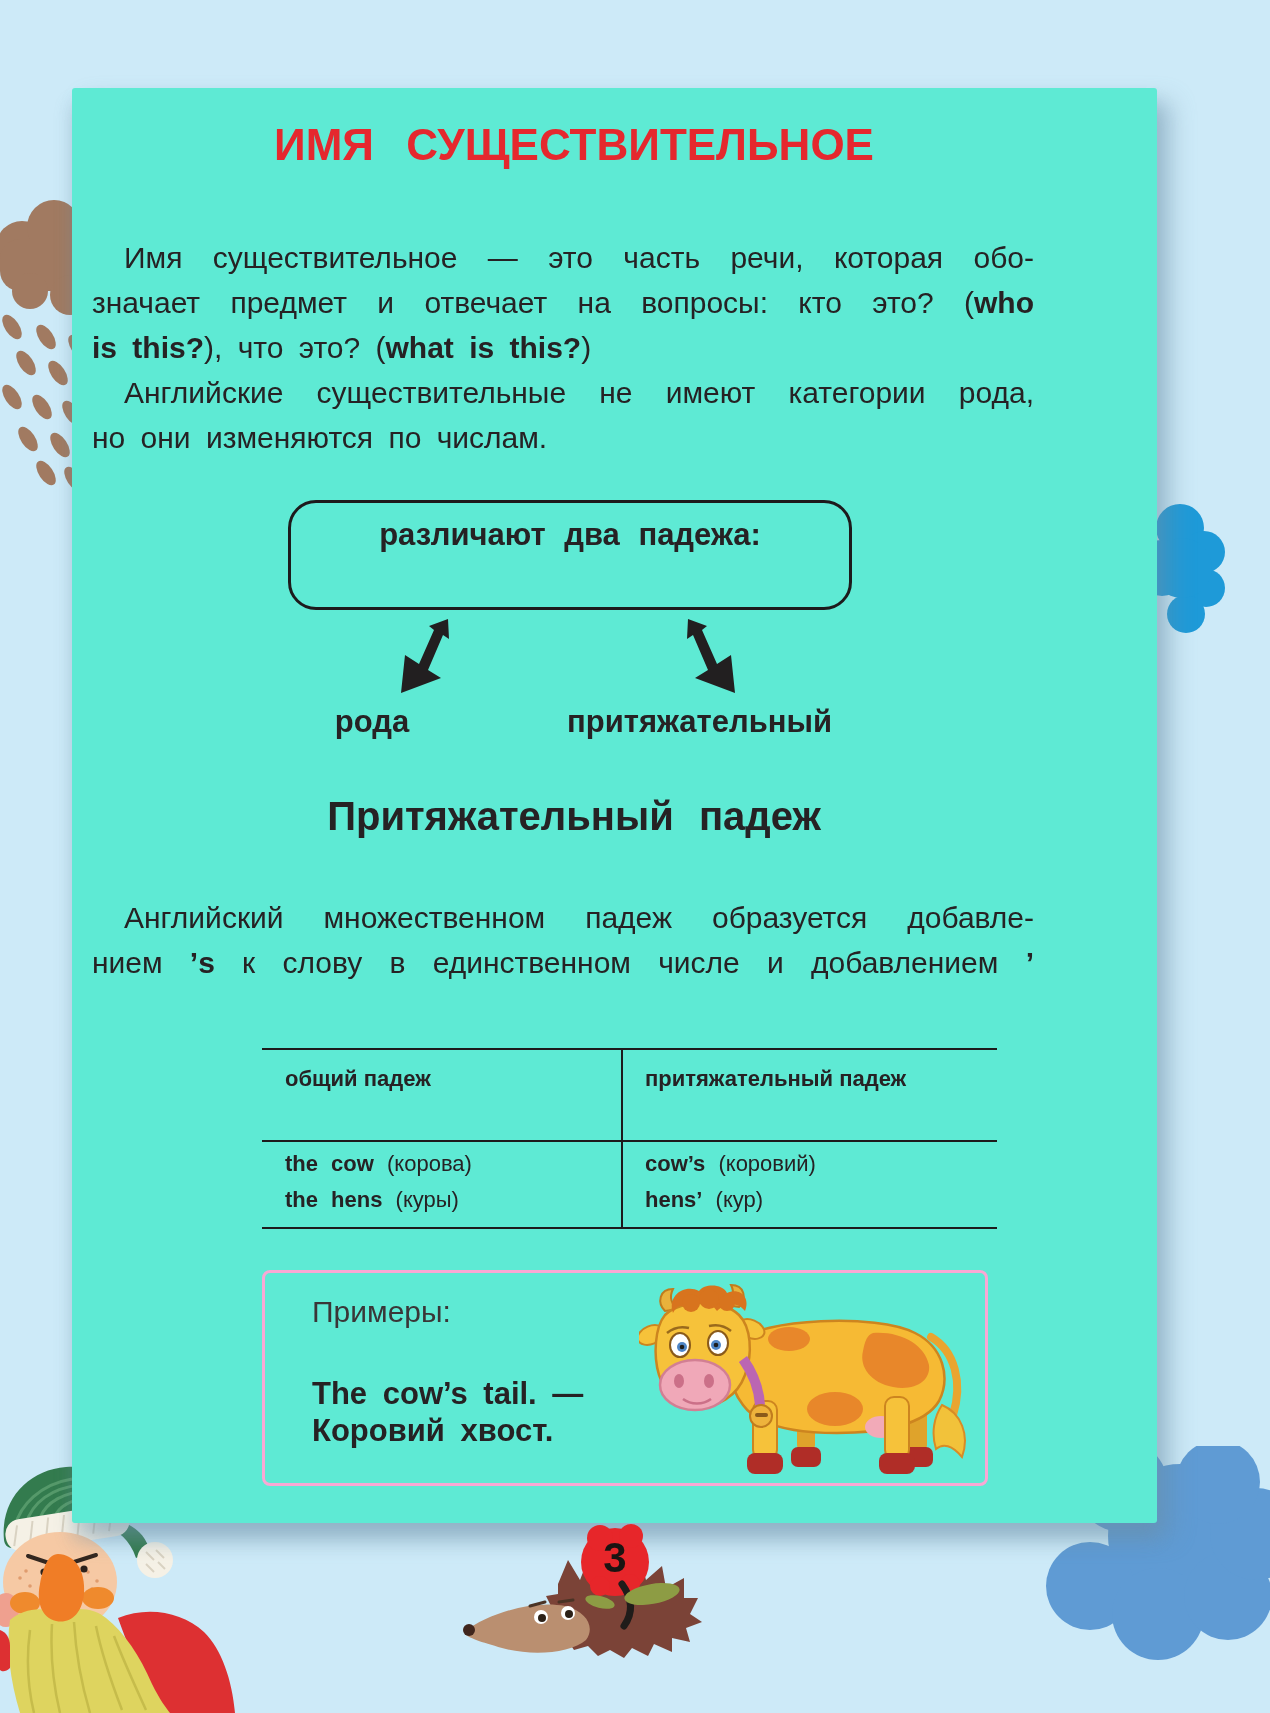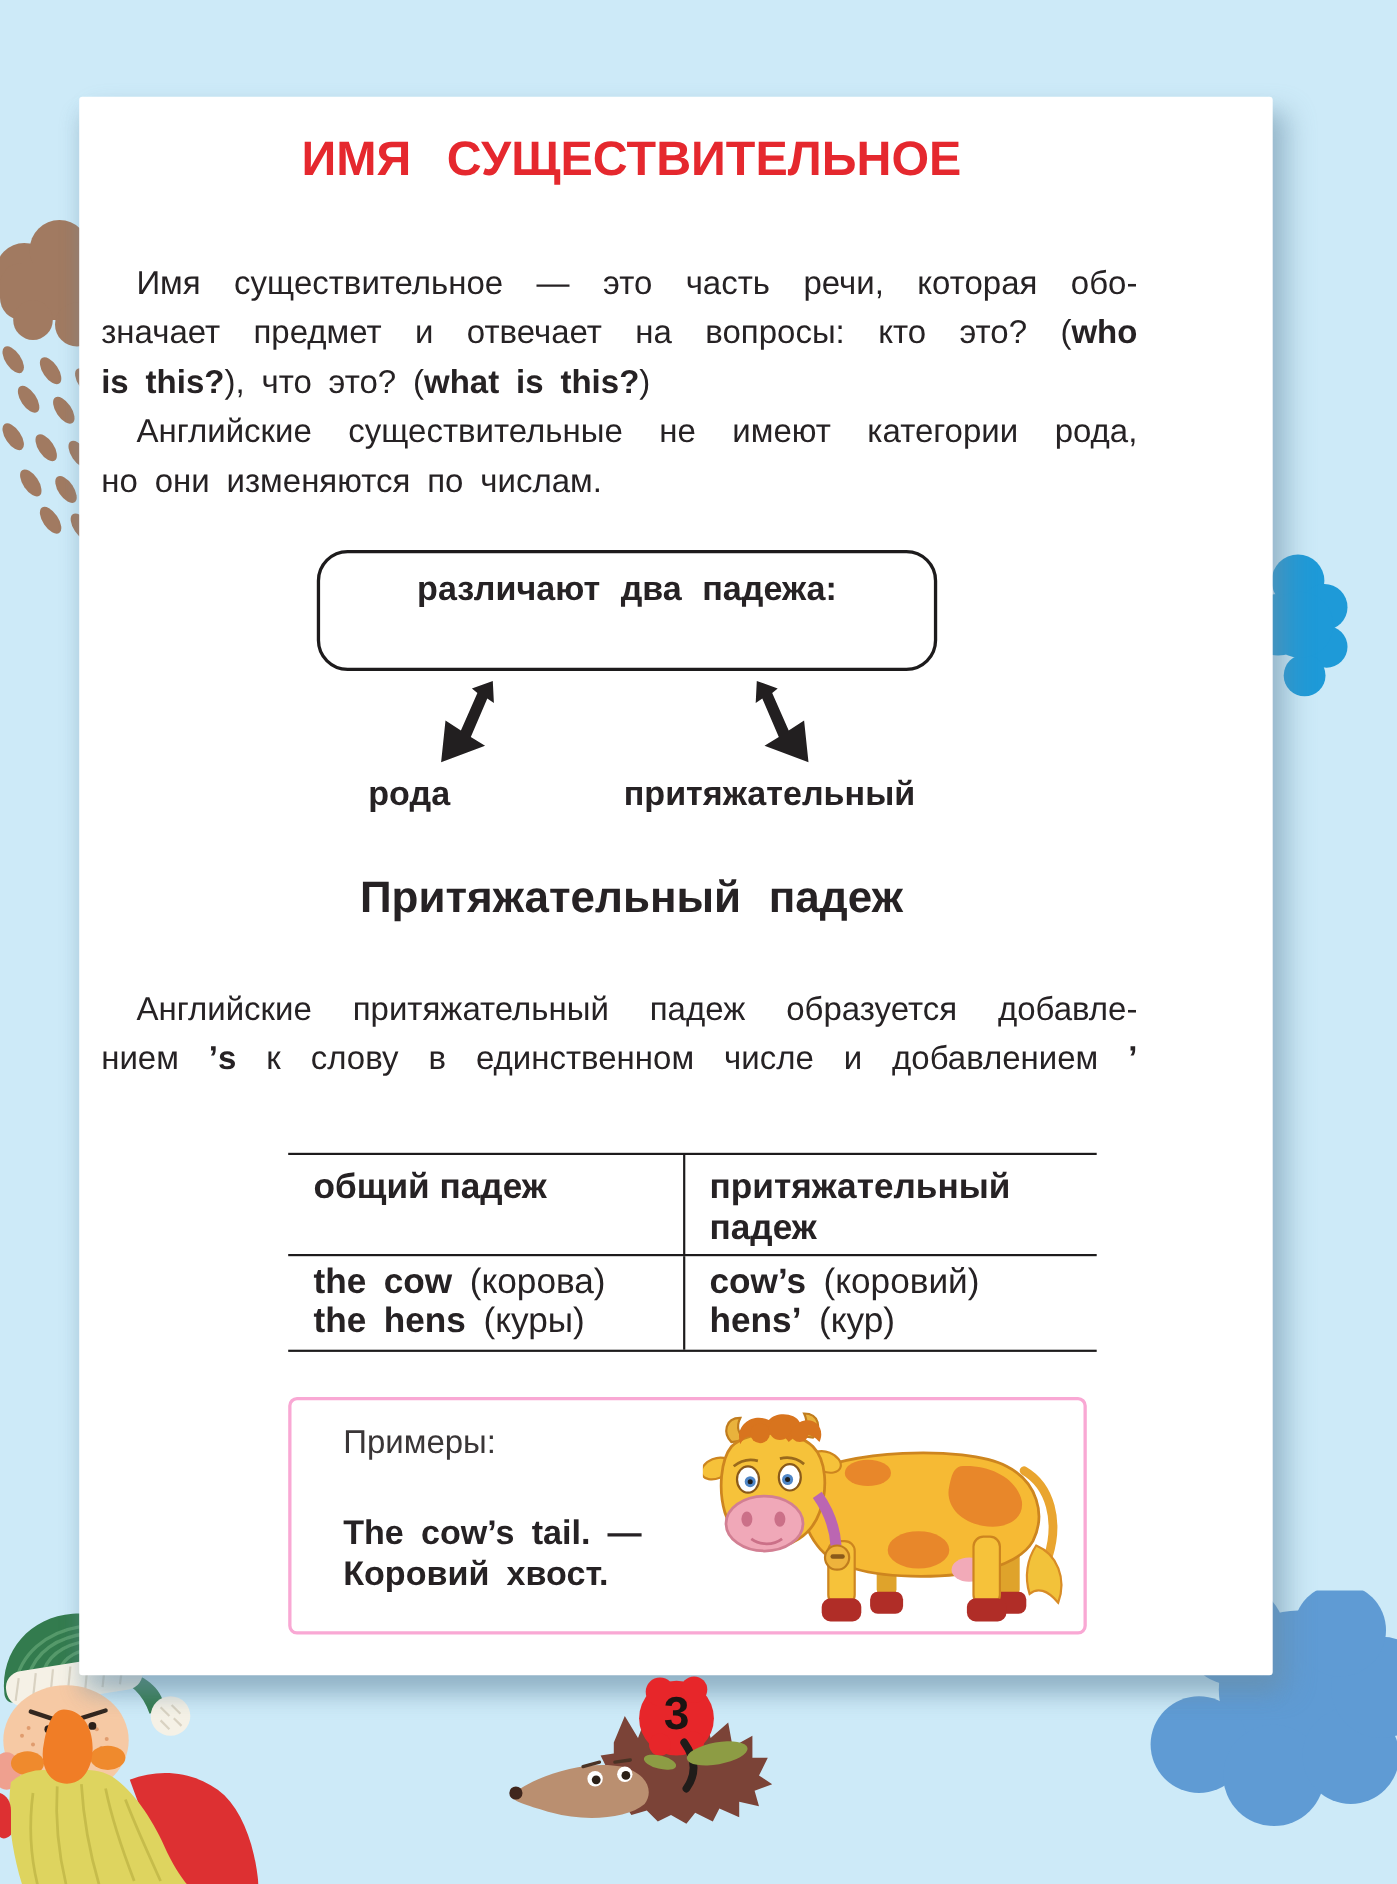--- a/index.html
+++ b/index.html
@@ -1,37 +1,37 @@
 <!DOCTYPE html>
 <html><head>
 <meta charset="utf-8">
 <style>
   html,body{margin:0;padding:0;}
   .stage{position:relative;width:1270px;height:1713px;background:#cdeaf8;overflow:hidden;
          font-family:"Liberation Sans","DejaVu Sans",sans-serif;color:#262224;}
   .deco{position:absolute;z-index:1;}
-  .page{position:absolute;left:72px;top:88px;width:1085px;height:1435px;background:#ffffff;
+  .page{position:absolute;left:72px;top:88px;width:1085px;height:1435px;background:#5eead4;
         border-radius:3px;z-index:2;
         box-shadow:14px 14px 24px rgba(106,141,166,.45),0 16px 18px rgba(106,141,166,.30);}
   .title{position:absolute;left:31px;top:32px;width:942px;margin:0;text-align:center;
          font-size:44px;font-weight:bold;color:#e5282e;word-spacing:20px;}
   .para{position:absolute;left:20px;width:942px;font-size:30px;line-height:45px;word-spacing:7px;}
   .jf{text-align:justify;text-align-last:justify;-moz-text-align-last:justify;}
   .ind{text-indent:32px;}
   .b{font-weight:bold;}
   .case-box{position:absolute;left:216px;top:412px;width:564px;height:110px;box-sizing:border-box;
             border:3px solid #1d1b1c;border-radius:28px;text-align:center;font-weight:bold;
             font-size:31px;line-height:45px;padding-top:9px;}
   .cb1{word-spacing:34px;}
   .cb2{word-spacing:10px;}
   .arrow{position:absolute;top:530px;width:56px;height:78px;}
   .case-label{position:absolute;top:616px;text-align:center;font-weight:bold;font-size:31px;}
   .heading{position:absolute;left:31px;top:706px;width:942px;margin:0;text-align:center;
            font-size:40px;font-weight:bold;word-spacing:14px;}
-  .gtable{position:absolute;left:190px;top:960px;width:735px;font-size:32px;
+  .gtable{position:absolute;left:190px;top:960px;width:735px;font-size:22px;
           border-top:2px solid #1d1b1c;border-bottom:2px solid #1d1b1c;}
   .trow{display:flex;}
   .thead{height:90px;border-bottom:2px solid #1d1b1c;font-weight:bold;line-height:37px;}
   .tbodyr{height:85px;line-height:36px;}
   .tc1{width:361px;box-sizing:border-box;border-right:2px solid #1d1b1c;padding:10px 14px 0 23px;}
   .tc2{flex:1;padding:10px 10px 0 22px;}
   .tbodyr .tc1,.tbodyr .tc2{padding-top:4px;}
   .tline{word-spacing:7px;}
   .ex-box{position:absolute;left:190px;top:1182px;width:726px;height:216px;box-sizing:border-box;
           border:3px solid #f9a8d4;border-radius:8px;}
@@ -188,21 +188,21 @@
     <svg class="arrow" style="left:610px" viewBox="0 0 56 78">
       <path d="M53,75 L49,37 L35,46 L20,12 L25,8 L6,1 L5,21 L11,17 L26,52 L13,60 Z" fill="#221f20"></path>
     </svg>
 
     <div class="case-label" style="left:230px;width:140px">рода</div>
     <div class="case-label" style="left:495px;width:225px">притяжательный</div>
 
     <h2 class="heading">Притяжательный падеж</h2>
 
     <div class="para" style="top:807px">
-      <div class="jf ind"><span>Английские притяжательный падеж образуется добавле-</span></div>
+      <div class="jf ind"><span>Английский множественном падеж образуется добавле-</span></div>
       <div class="jf"><span>нием </span><span class="b">’s</span><span> к слову в единственном числе и добавлением </span><span class="b">’</span></div>
     </div>
 
     <div class="gtable">
       <div class="trow thead">
         <div class="tc1">общий падеж</div>
         <div class="tc2">притяжательный падеж</div>
       </div>
       <div class="trow tbodyr">
         <div class="tc1">

